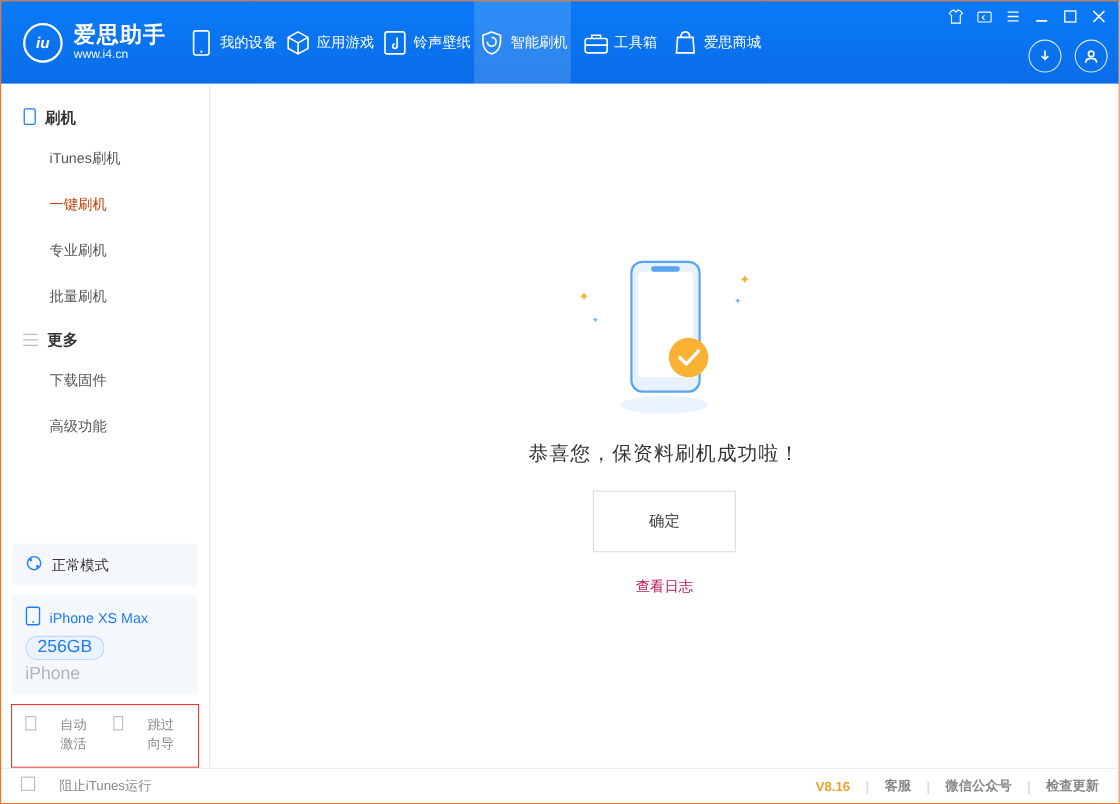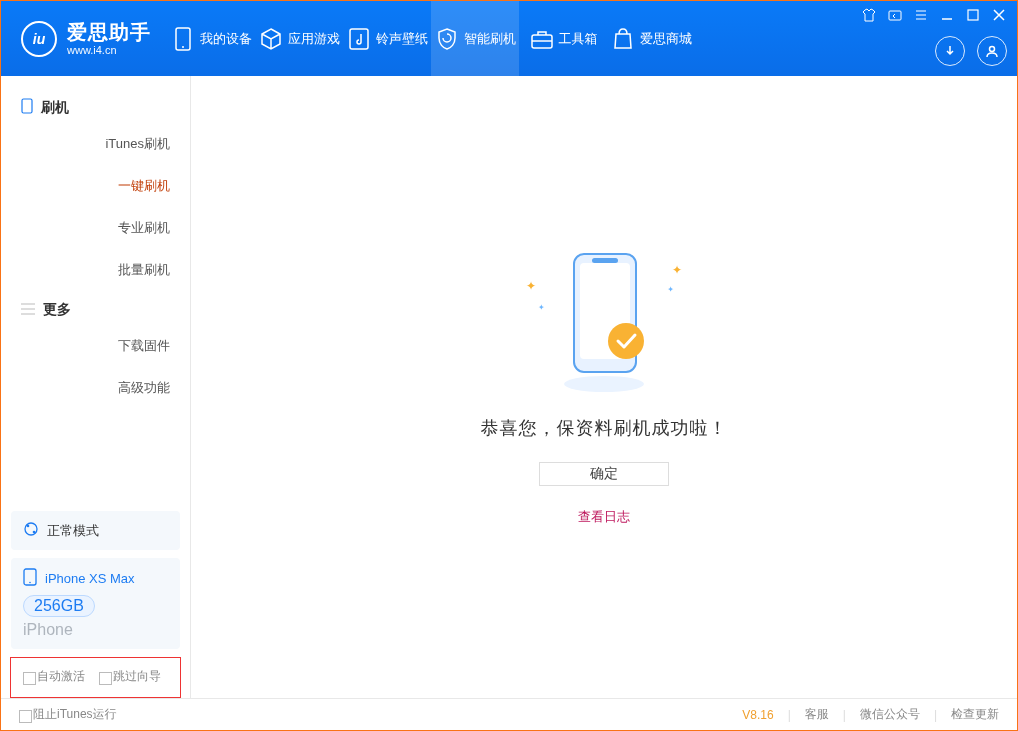--- a/index.html
+++ b/index.html
@@ -21,42 +21,42 @@
 .header-right { position: absolute; right: 10px; bottom: 10px; display: flex; gap: 12px; align-items: center; }
 .header-right .circle-btn { width: 30px; height: 30px; border-radius: 50%; border: 1.5px solid rgba(255,255,255,.85); display: flex; align-items: center; justify-content: center; cursor: pointer; }
 .window-controls { position: absolute; right: 10px; top: 6px; display: flex; gap: 10px; align-items: center; }
 .wc { width: 16px; height: 16px; display: flex; align-items: center; justify-content: center; cursor: pointer; color: #fff; }
 
 
 .body { flex: 1; display: flex; min-height: 0; }
 .sidebar { width: 190px; border-right: 1px solid #e8e8e8; display: flex; flex-direction: column; }
 .side-scroll { flex: 1; overflow: auto; padding-top: 12px; }
 .side-group { padding: 10px 20px 6px; display: flex; align-items: center; gap: 8px; color: #333; font-size: 14px; font-weight: 700; }
-.side-item { padding: 12px 20px 12px 44px; font-size: 13px; color: #555; cursor: pointer; text-align: right; }
+.side-item { padding: 12px 20px 12px 44px; font-size: 13px; color: #555; cursor: pointer; }
 .side-item.active { color: #c2410c; }
 .side-bottom { padding: 10px 10px 0 10px; }
 .card { background: #f4f8fc; border-radius: 4px; padding: 10px 12px; margin-bottom: 8px; }
 .mode-row { display: flex; align-items: center; gap: 8px; color: #333; font-size: 13px; }
 .device-name { color: #1d7cf2; font-size: 13px; font-weight: 500; }
 .storage-pill { display: inline-block; margin-top: 6px; padding: 1px 10px; border: 1px solid #bcd9ff; border-radius: 999px; color: #1d7cf2; font-size: 16px; background: #eaf3ff; }
 .device-type { color: #aeb5bd; font-size: 16px; margin-top: 4px; }
 .checkbox-row { display: flex; gap: 14px; padding: 10px 12px 12px; border: 1.5px solid #e33; margin: 0 -1px 0 -1px; }
-.cb { display: flex; align-items: flex-end; gap: 1px; font-size: 12px; color: #888; cursor: pointer; }
+.cb { display: flex; align-items: flex-start; gap: 22px; font-size: 12px; color: #888; cursor: pointer; }
 .cb-box { width: 13px; height: 13px; border: 1px solid #bbb; background: #fff; }
 
 .main { flex: 1; display: flex; flex-direction: column; align-items: center; justify-content: center; gap: 22px; }
 .illus { width: 120px; height: 145px; position: relative; }
 .sparkle { position: absolute; color: #f9b233; font-size: 12px; }
 .success-text { font-size: 18px; color: #333; letter-spacing: 1px; }
-.ok-btn { padding: 2px 50px; border: 1px solid #ddd; background: #fff; font-size: 14px; color: #444; cursor: pointer; }
+.ok-btn { padding: 18px 50px; border: 1px solid #ddd; background: #fff; font-size: 14px; color: #444; cursor: pointer; }
 .view-log { color: #be185d; font-size: 13px; cursor: pointer; font-family: Liberation Mono, monospace; }
 
 .statusbar { height: 32px; border-top: 1px solid #e8e8e8; display: flex; align-items: center; padding: 0 18px; font-size: 12px; color: #888; }
 .statusbar .sep { color: #ddd; margin: 0 14px; }
-.status-right { margin-left: auto; display: flex; align-items: center; }
+.status-right { margin-left: auto; display: flex; align-items: center; font-weight: bold; }
 .status-link { color: #888; cursor: pointer; }
 .version { color: #f0a030; }
 </style>
 </head>
 <body>
 
 <div class="window">
 
   <div class="header">
     <div class="logo-area">

